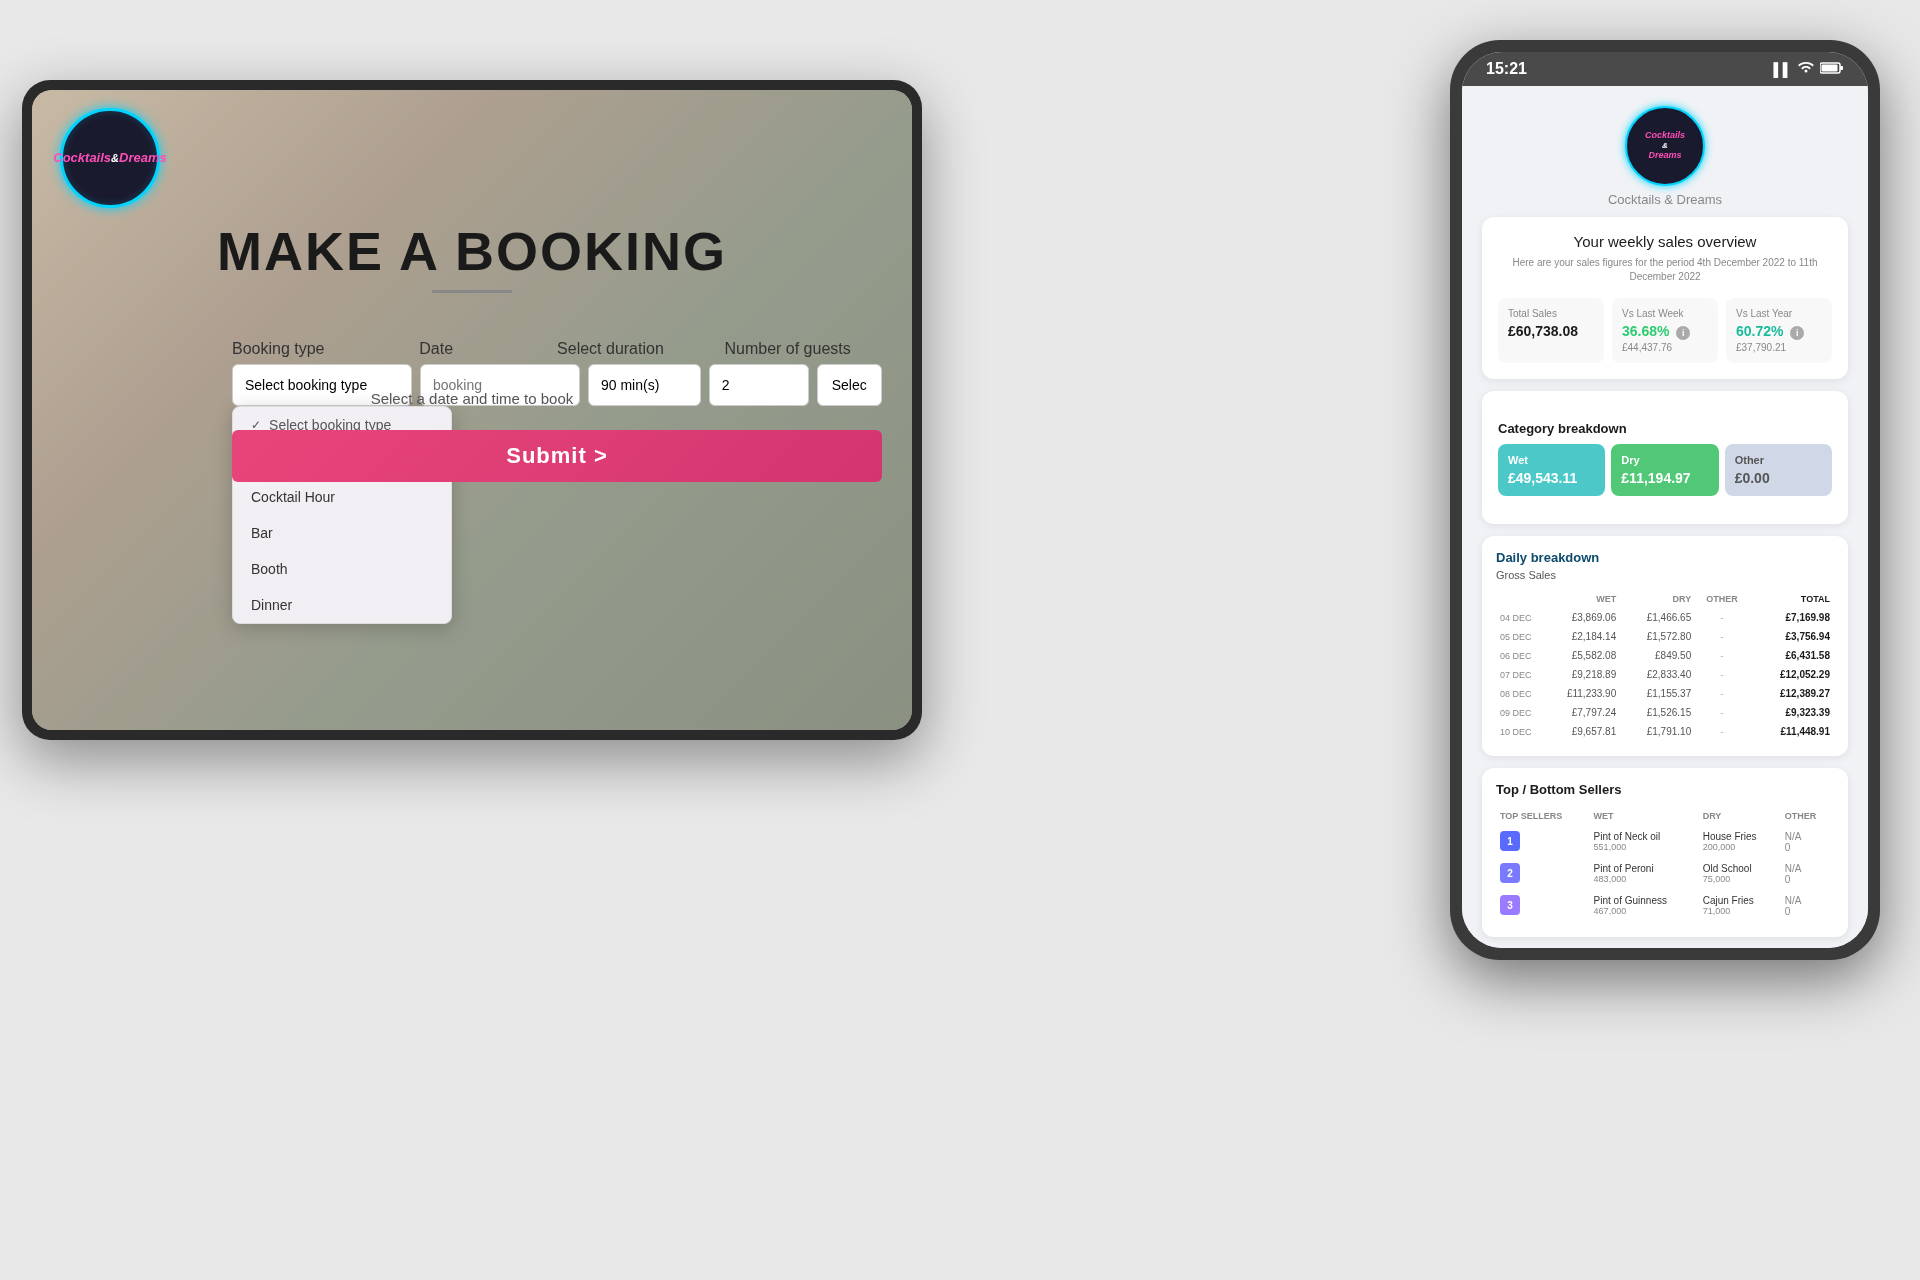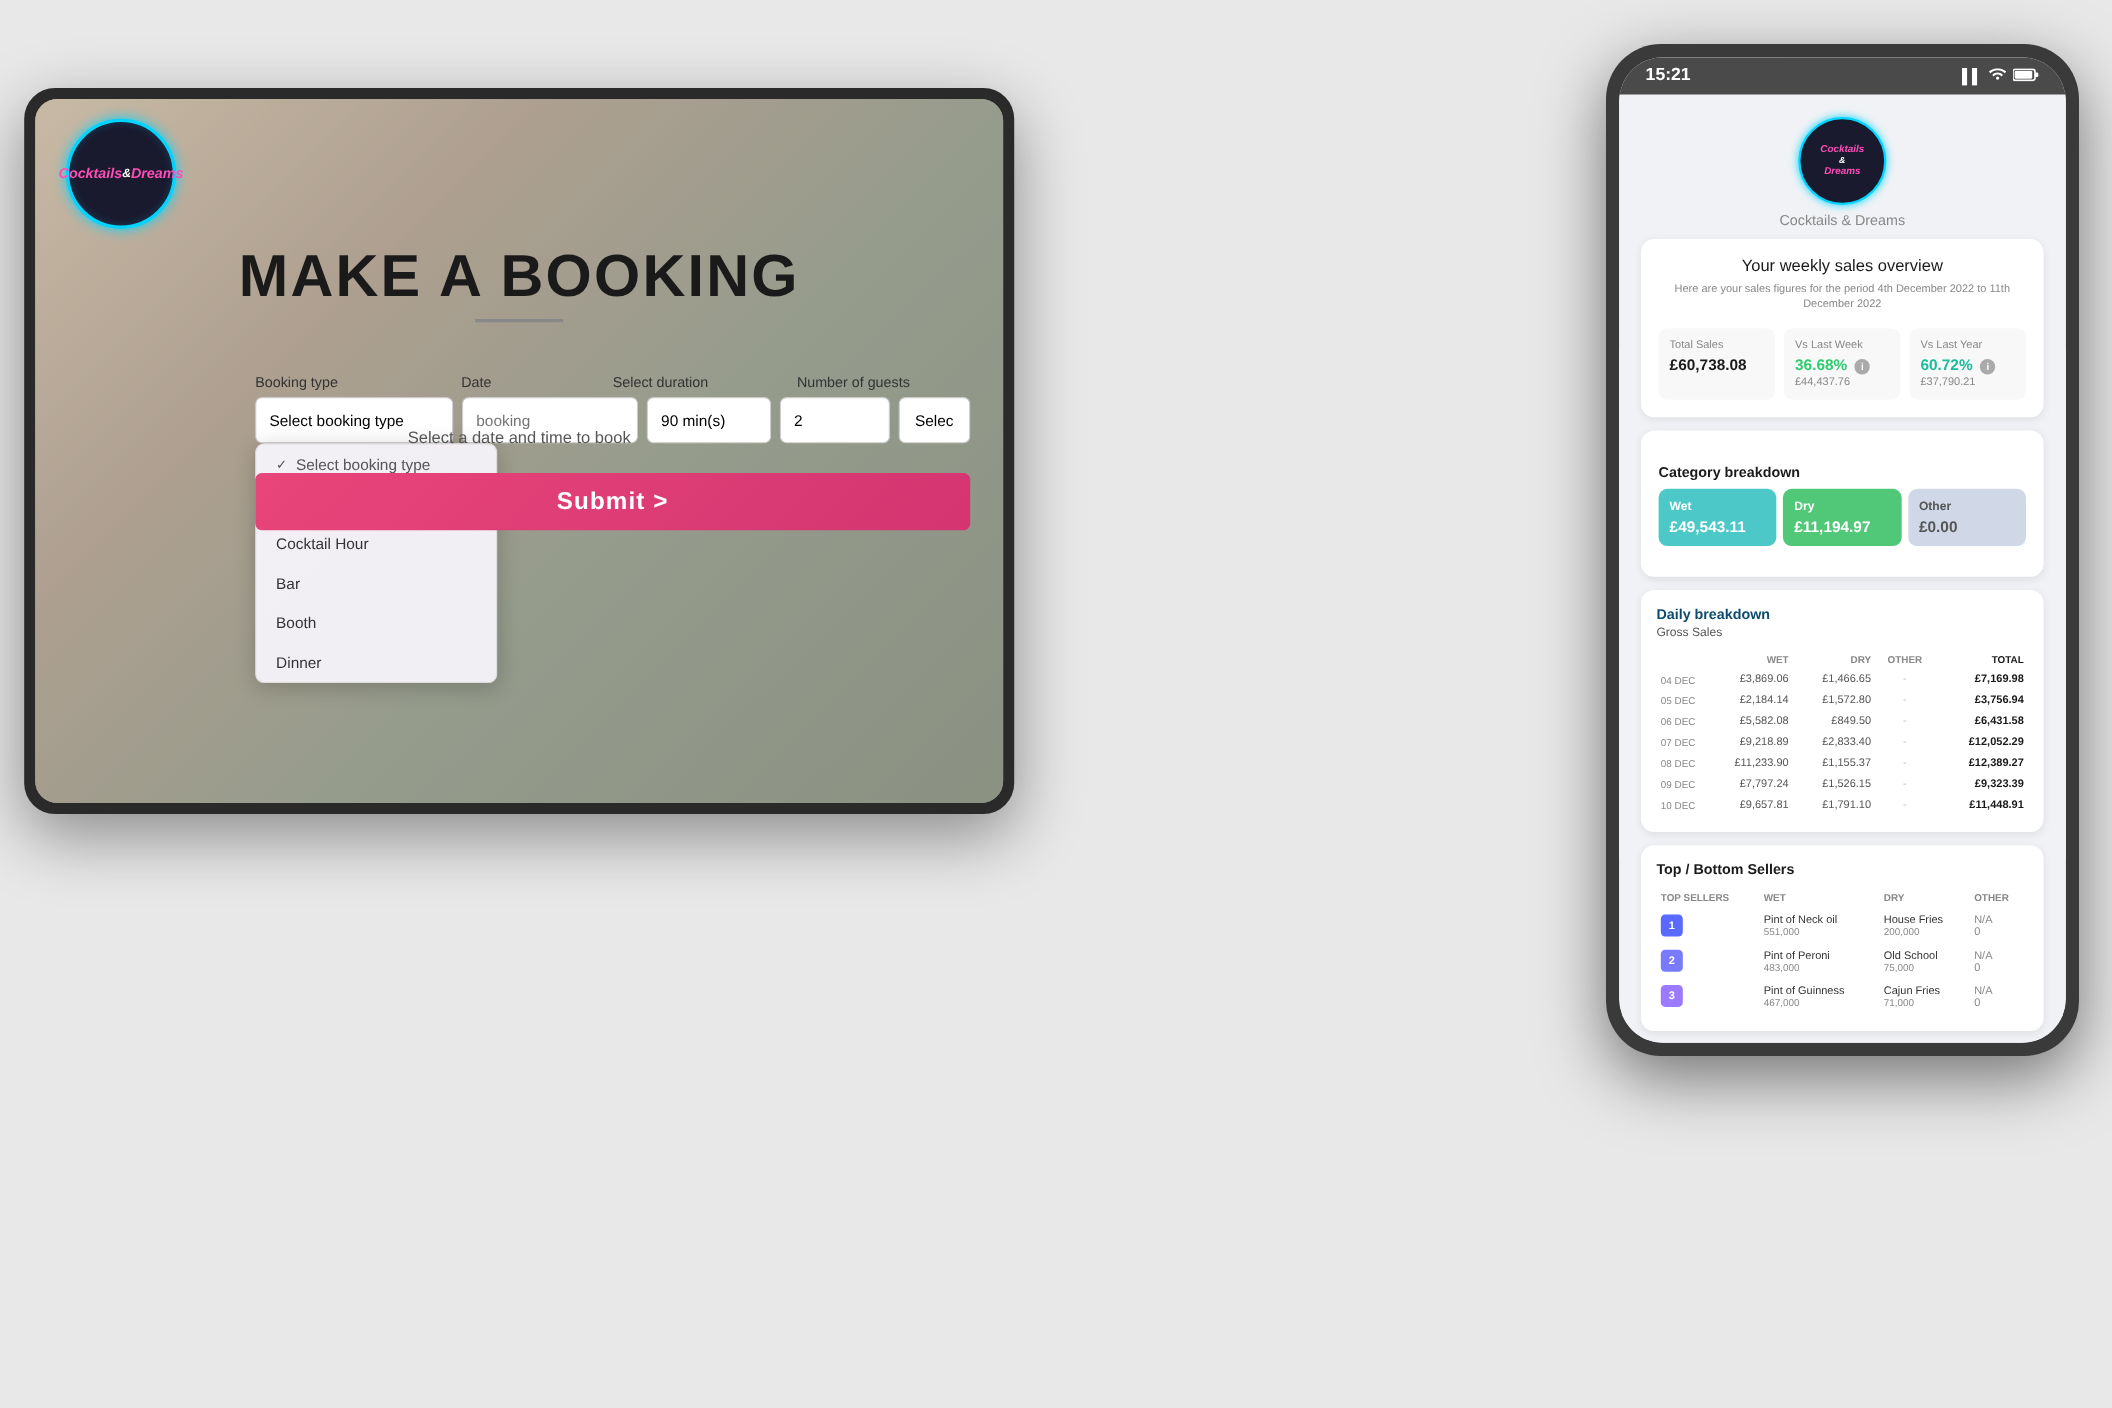--- a/index.html
+++ b/index.html
@@ -105,21 +105,21 @@
       left: 200px;
       right: 30px;
       z-index: 10;
     }
     .form-labels {
       display: flex;
       gap: 0;
       margin-bottom: 6px;
     }
     .form-label {
-      font-size: 13px;
+      font-size: 16px;
       color: #333;
       font-weight: 500;
     }
     .form-label-booking { width: 180px; }
     .form-label-date { width: 140px; margin-left: 10px; }
     .form-label-duration { width: 170px; }
     .form-label-guests { width: 160px; }
 
     .form-inputs {
       display: flex;
@@ -205,21 +205,21 @@
       font-weight: 600;
       border: none;
       border-radius: 6px;
       cursor: pointer;
       letter-spacing: 1px;
     }
 
     
     .phone-device {
       position: absolute;
-      right: 30px;
+      right: 40px;
       top: 40px;
       width: 430px;
       height: 920px;
       background: #3a3a3a;
       border-radius: 50px;
       padding: 12px;
       box-shadow: 0 20px 60px rgba(0,0,0,0.5);
     }
     .phone-screen {
       width: 100%;

